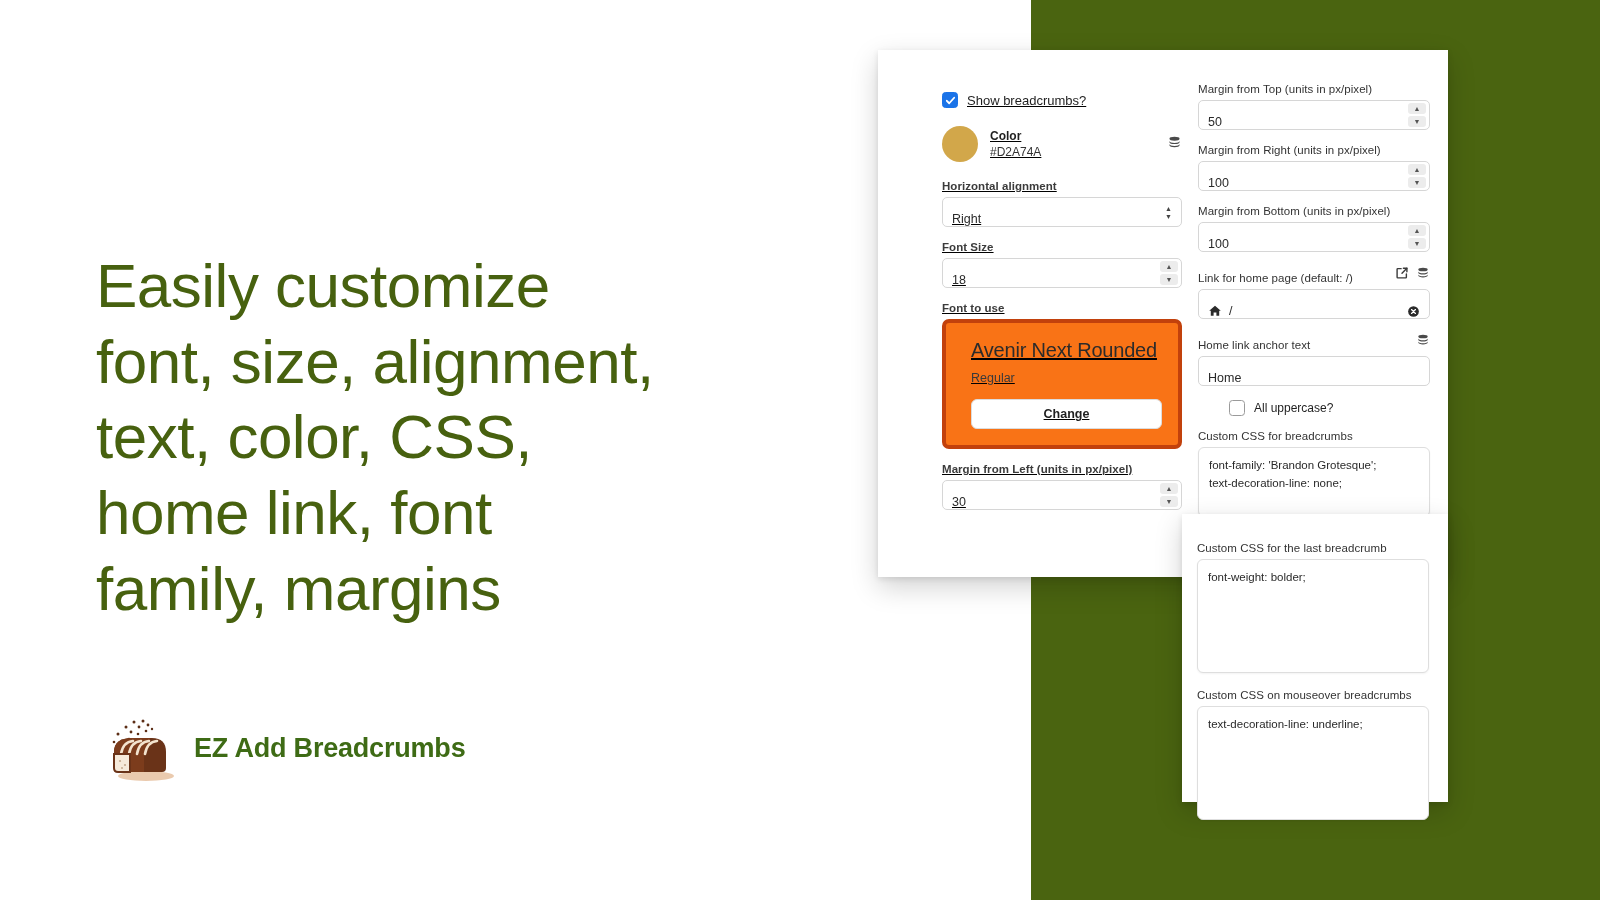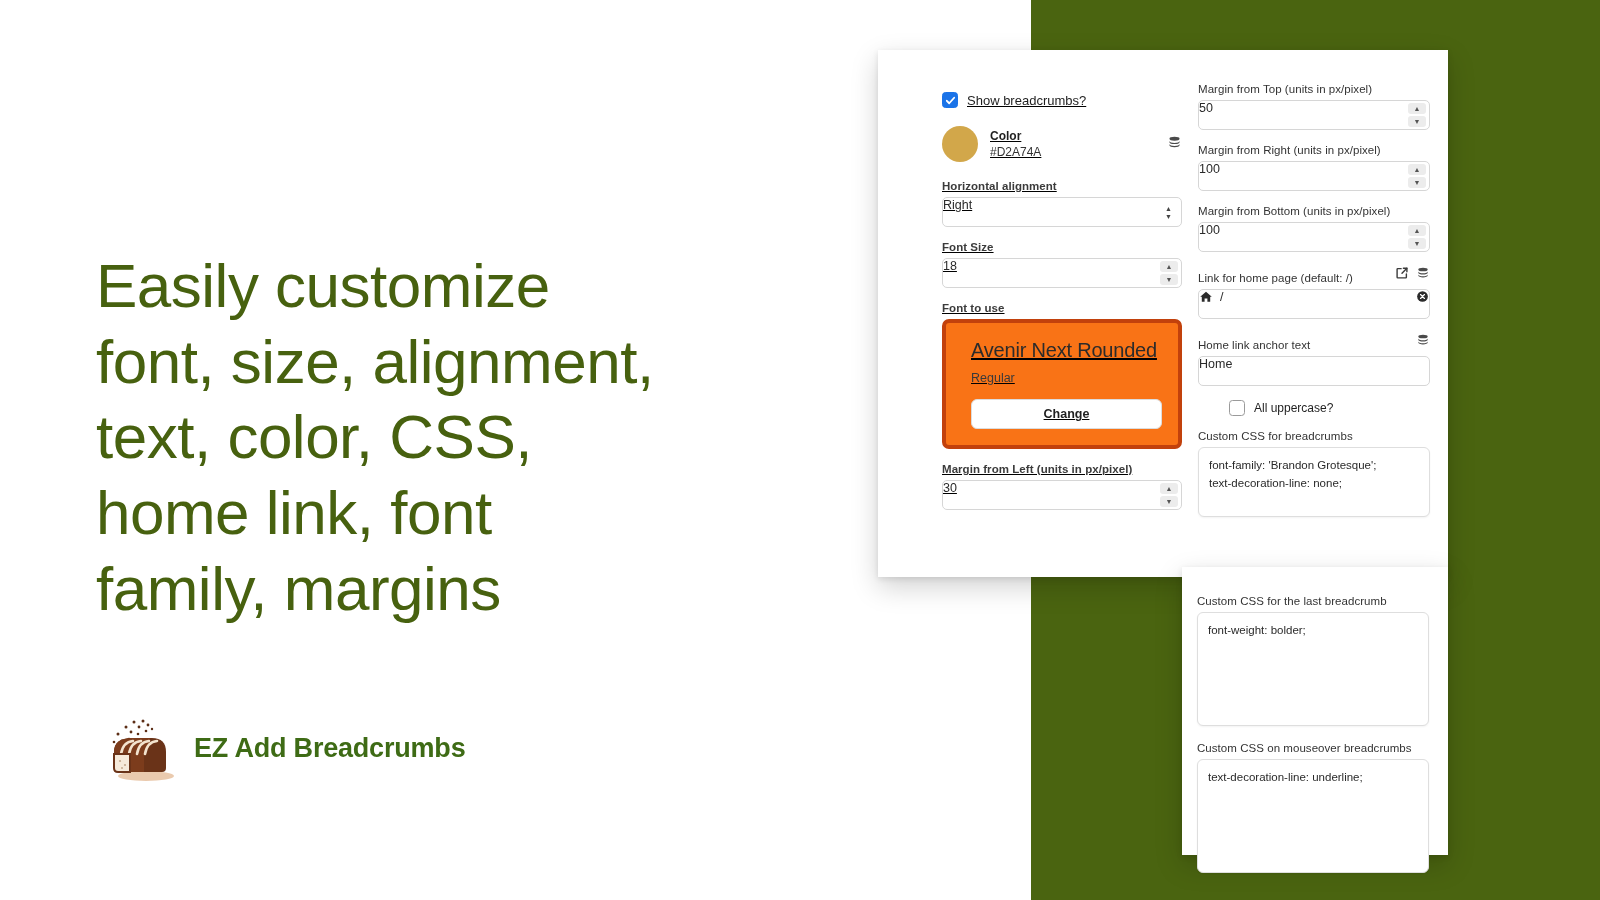--- a/index.html
+++ b/index.html
@@ -32,38 +32,38 @@
   .brand-name {
     font-size: 27px; font-weight: bold; color: #3E6B15; letter-spacing: -0.2px;
   }
 
   
   .card {
     position: absolute; background: #ffffff;
     box-shadow: 0 10px 26px rgba(0,0,0,0.18), 0 2px 6px rgba(0,0,0,0.10);
   }
   .card-main { left: 878px; top: 50px; width: 570px; height: 527px; }
-  .card-lower { left: 1182px; top: 567px; width: 266px; height: 288px; }
+  .card-lower { left: 1182px; top: 514px; width: 266px; height: 288px; }
 
   .col { position: absolute; }
   .col-left  { left: 64px; top: 42px; width: 240px; text-decoration: underline; }
   .col-right { left: 320px; top: 33px; width: 232px; }
   .col-lower { left: 15px; top: 28px; width: 232px; }
 
   
   .fieldlabel {
     font-size: 11.5px; color: #3B3B3B; font-weight: 600;
     margin-bottom: 5px; letter-spacing: 0.05px; white-space: nowrap;
   }
   .fieldlabel.thin { font-weight: 400; color: #333; }
   .group { margin-bottom: 14px; }
 
   .textbox {
     position: relative; height: 30px; border: 1px solid #D6D6D6; border-radius: 5px;
-    background: #fff; display: flex; align-items: flex-start; padding: 0 0;
+    background: #fff; display: flex; align-items: flex-end; padding: 0 9px;
     font-size: 12.5px; color: #2A2A2A;
   }
   .textbox .val { flex: 1 1 auto; }
 
   
   .stepper { padding-right: 24px; }
   .stepper-btns {
     position: absolute; right: 3px; top: 2px; bottom: 2px; width: 18px;
     display: flex; flex-direction: column; gap: 2px;
   }

